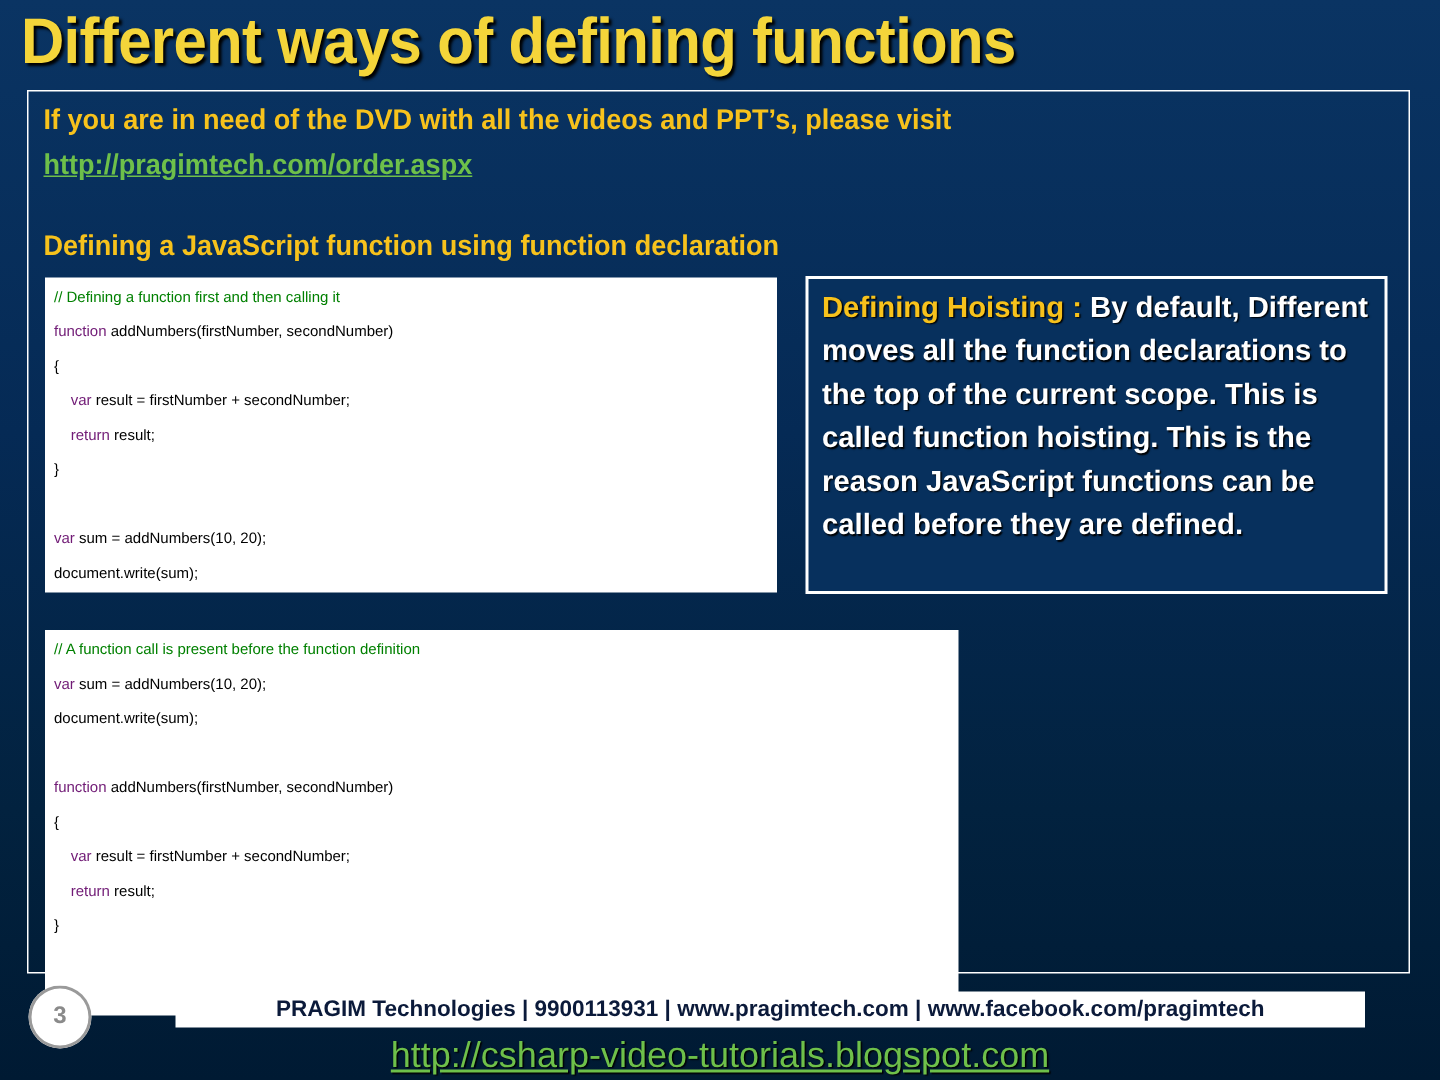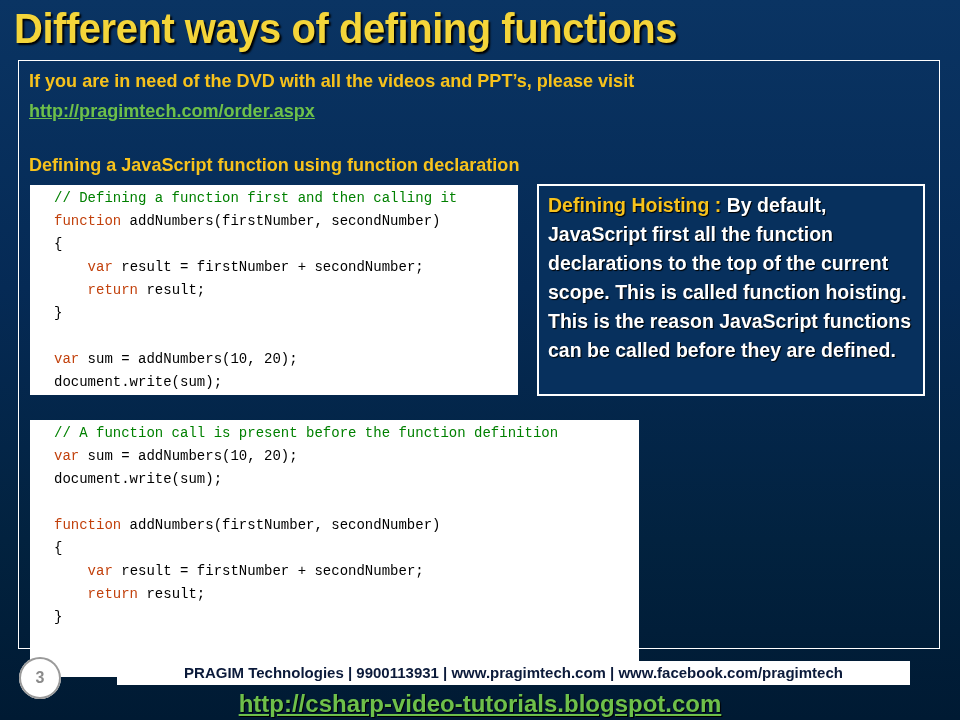--- a/index.html
+++ b/index.html
@@ -8,59 +8,59 @@
     font-family:"Liberation Sans",sans-serif;}
   .title{position:absolute;left:14px;top:4px;margin:0;font-size:43px;font-weight:bold;
     color:#f4d53a;letter-spacing:-0.5px;text-shadow:2px 2px 2px #000;
     font-family:"Liberation Sans Narrow","Liberation Sans",sans-serif;transform:scaleX(0.93);transform-origin:left top;}
   .content-frame{position:absolute;left:18px;top:60px;width:922px;height:589px;border:1px solid #ffffff;box-sizing:border-box;}
   .intro{position:absolute;left:29px;top:66px;font-size:19px;font-weight:bold;color:#f7c21c;line-height:30px;
     transform:scaleX(0.95);transform-origin:left top;white-space:nowrap;}
   .intro a{color:#6ec04a;text-decoration:underline;}
   .section{position:absolute;left:29px;top:154px;font-size:19px;font-weight:bold;color:#f7c21c;
     transform:scaleX(0.95);transform-origin:left top;white-space:nowrap;}
-  .code{position:absolute;background:#ffffff;font-family:Liberation Mono, monospace;
-    font-size:14px;line-height:23px;color:#000;padding:2px 0 0 24px;box-sizing:border-box;white-space:pre;overflow:hidden;}
+  .code{position:absolute;background:#ffffff;font-family:Liberation Sans, sans-serif;
+    font-size:10px;line-height:23px;color:#000;padding:2px 0 0 6px;box-sizing:border-box;white-space:pre;overflow:hidden;}
   .code1{left:30px;top:185px;width:488px;height:210px;}
   .code2{left:30px;top:420px;width:609px;height:257px;}
   .line{display:block;height:23px;}
   .cm{color:#008000;}
-  .kw{color:#c2410c;}
+  .kw{color:#701a75;}
   .note{position:absolute;left:537px;top:184px;width:388px;height:212px;border:2px solid #ffffff;box-sizing:border-box;
     background:#07305d;padding:5px 9px;font-size:19.5px;font-weight:bold;color:#ffffff;line-height:29px;
     text-shadow:1px 1px 1px #000;}
   .note .hl{color:#f7c21c;}
   .slide-num{position:absolute;left:19px;top:657px;width:42px;height:42px;border-radius:50%;background:#ffffff;
     box-shadow:0 0 0 2px #9a9a9a inset;display:flex;align-items:center;justify-content:center;
     font-size:16px;color:#8a8a8a;font-weight:bold;}
   .footer-bar{position:absolute;left:117px;top:661px;width:793px;height:24px;background:#ffffff;color:#0b1a3a;
     font-size:15px;font-weight:bold;line-height:24px;text-align:center;white-space:nowrap;
     transform:scaleX(1);}
-  .footer-link{position:absolute;left:0;width:960px;top:690px;text-align:center;font-size:24px;font-weight:bold;
+  .footer-link{position:absolute;left:0;width:960px;top:690px;text-align:center;font-size:24px;font-weight:normal;
     color:#6ec04a;text-decoration:underline;text-shadow:1px 1px 1px #000;}
 </style>
 </head>
 <body>
 
 <h1 class="title">Different ways of defining functions</h1>
 
 <div class="content-frame"></div>
 
 <div class="intro">
   <div>If you are in need of the DVD with all the videos and PPT’s, please visit</div>
   <div><a>http://pragimtech.com/order.aspx</a></div>
 </div>
 
 <div class="section">Defining a JavaScript function using function declaration</div>
 
 <div class="code code1" id="code1"><span class="line"><span class="cm">// Defining a function first and then calling it</span></span><span class="line"><span class="kw">function</span><span> addNumbers(firstNumber, secondNumber)</span></span><span class="line"><span>{</span></span><span class="line"><span>    </span><span class="kw">var</span><span> result = firstNumber + secondNumber;</span></span><span class="line"><span>    </span><span class="kw">return</span><span> result;</span></span><span class="line"><span>}</span></span><span class="line">&nbsp;</span><span class="line"><span class="kw">var</span><span> sum = addNumbers(10, 20);</span></span><span class="line"><span>document.write(sum);</span></span></div>
 <div class="code code2" id="code2"><span class="line"><span class="cm">// A function call is present before the function definition</span></span><span class="line"><span class="kw">var</span><span> sum = addNumbers(10, 20);</span></span><span class="line"><span>document.write(sum);</span></span><span class="line">&nbsp;</span><span class="line"><span class="kw">function</span><span> addNumbers(firstNumber, secondNumber)</span></span><span class="line"><span>{</span></span><span class="line"><span>    </span><span class="kw">var</span><span> result = firstNumber + secondNumber;</span></span><span class="line"><span>    </span><span class="kw">return</span><span> result;</span></span><span class="line"><span>}</span></span></div>
 
 <div class="note">
-  <span class="hl">Defining Hoisting : </span><span>By default, JavaScript first all the function declarations to the top of the current scope. This is called function hoisting. This is the reason JavaScript functions can be called before they are defined.</span>
+  <span class="hl">Defining Hoisting : </span><span>By default, Different moves all the function declarations to the top of the current scope. This is called function hoisting. This is the reason JavaScript functions can be called before they are defined.</span>
 </div>
 
 <div class="slide-num">
   <span>3</span>
 </div>
 
 <div class="footer-bar">PRAGIM Technologies | 9900113931 | www.pragimtech.com | www.facebook.com/pragimtech</div>
 
 <div class="footer-link">http://csharp-video-tutorials.blogspot.com</div>
 

